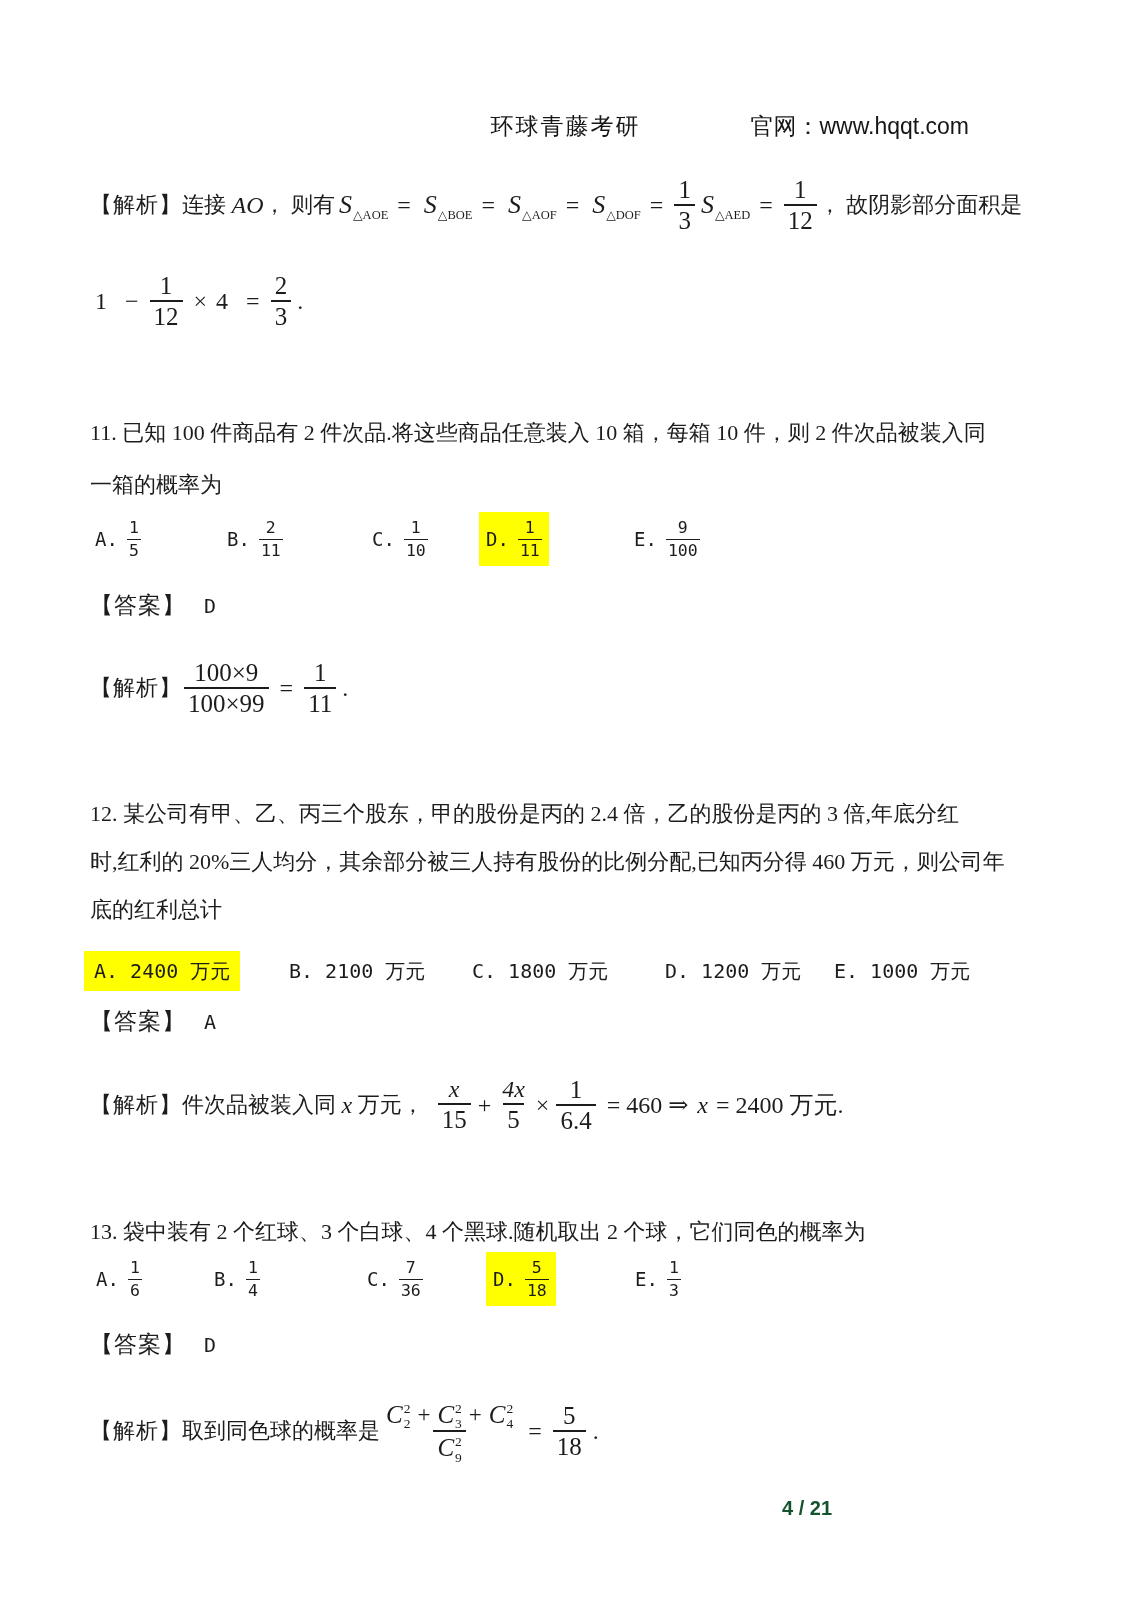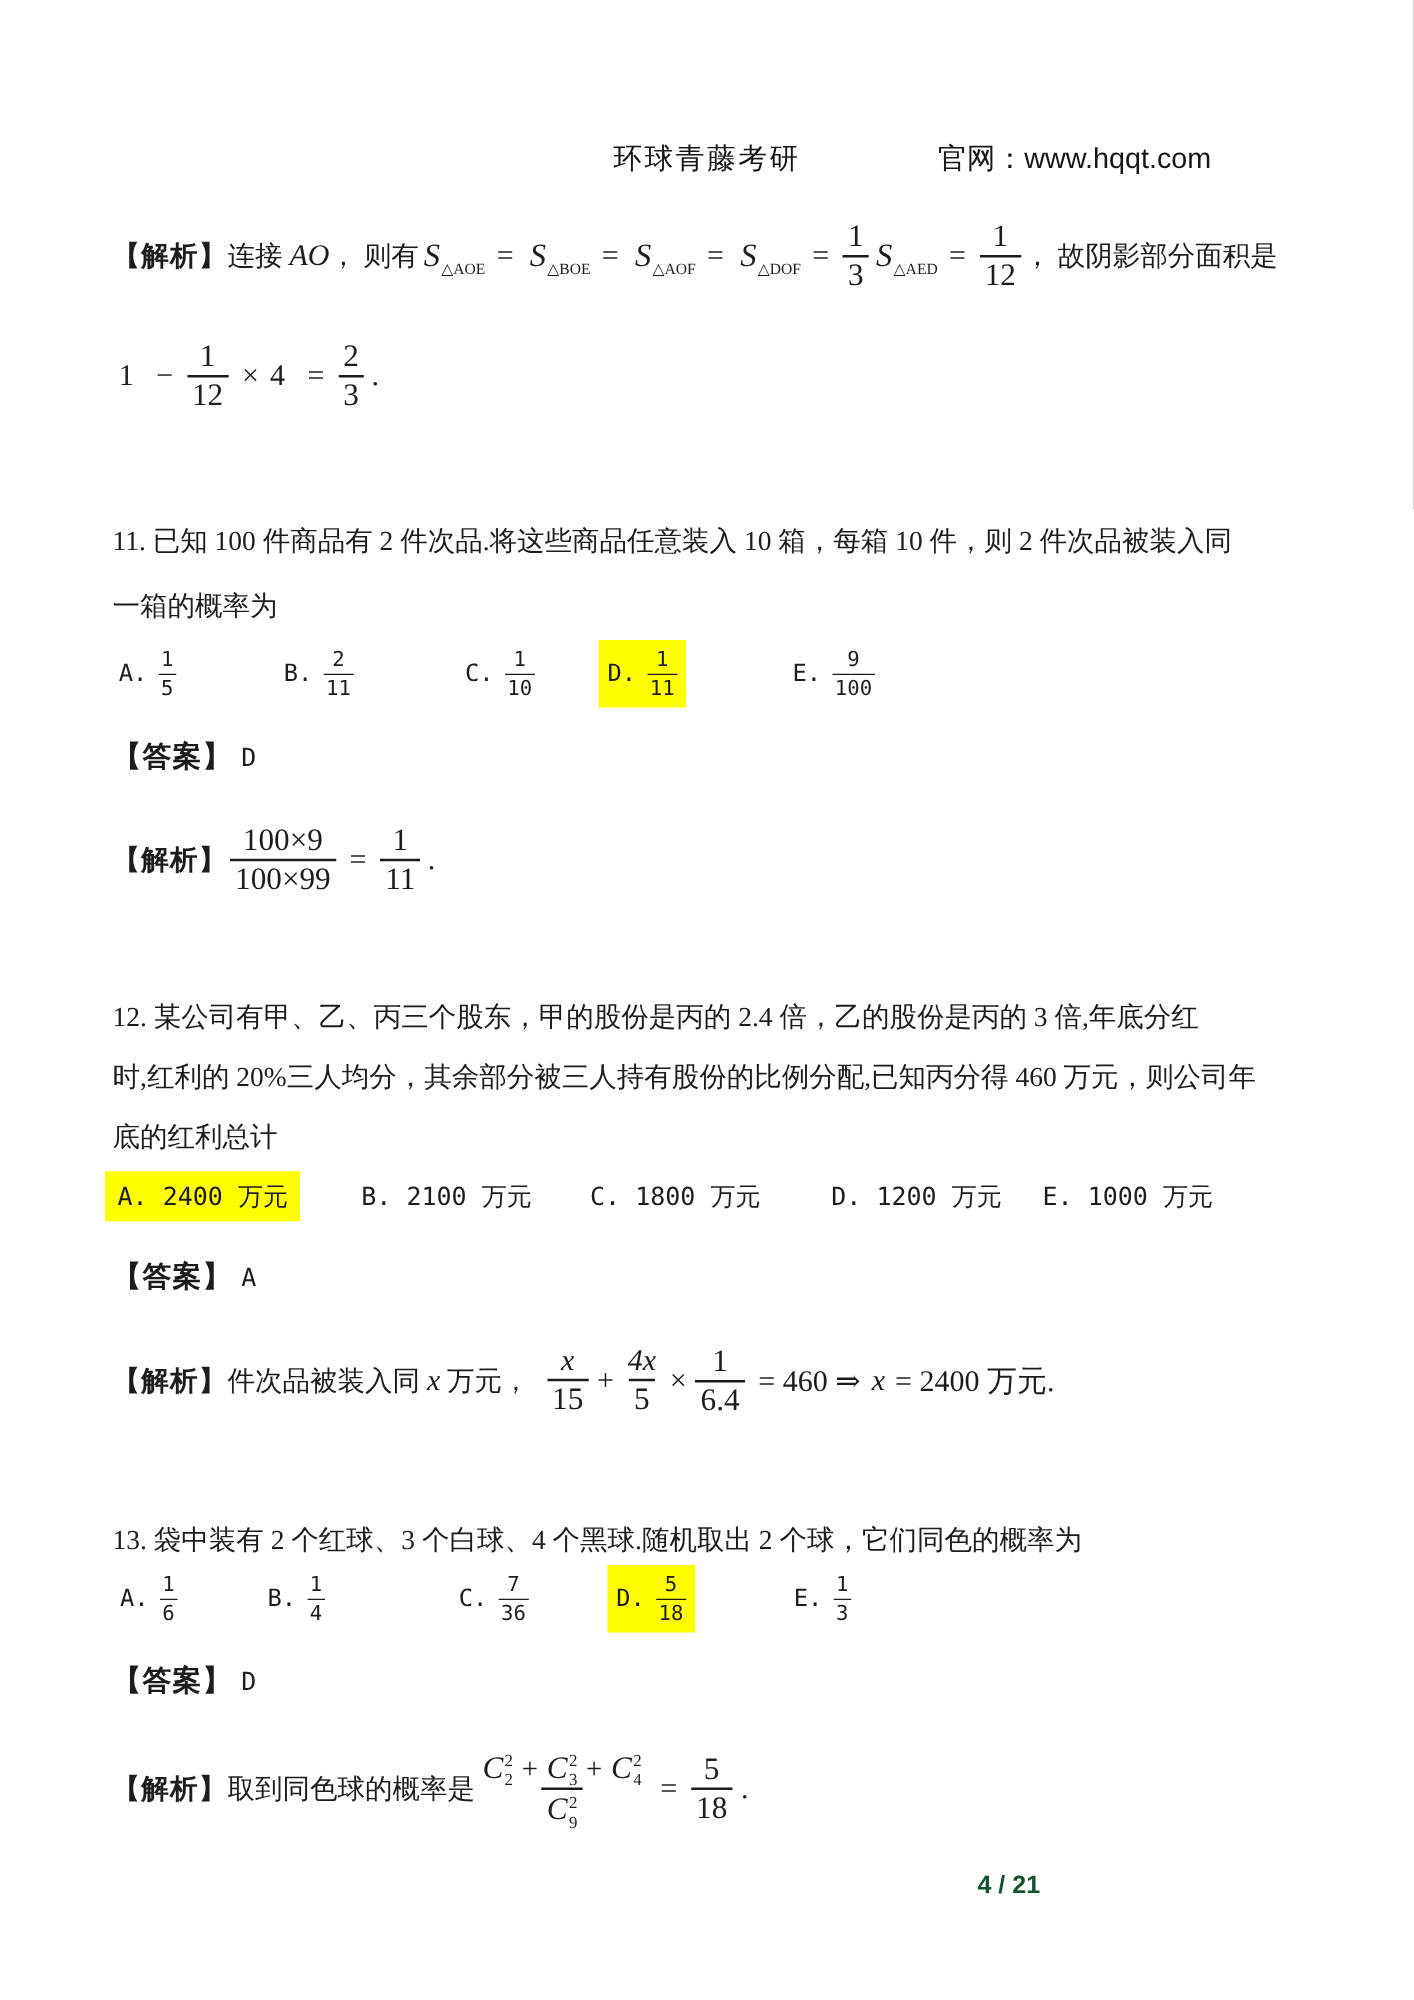--- a/index.html
+++ b/index.html
@@ -12,21 +12,21 @@
   .block { position:absolute; left:90px; width:953px; }
 
   
   .brand { position:absolute; top:111px; left:0; width:100%; text-align:center;
            font-family:"Liberation Sans","DejaVu Sans",sans-serif; font-size:23px; color:#161616; letter-spacing:2px; }
   .site  { position:absolute; top:111px; right:162px;
            font-family:"Liberation Sans","DejaVu Sans",sans-serif; font-size:23px; color:#161616; }
 
   
   .frow { display:flex; align-items:center; flex-wrap:nowrap; }
-  .lbl  { font-weight:bold; letter-spacing:1px; white-space:pre; }
+  .lbl  { font-weight:normal; letter-spacing:1px; white-space:pre; }
   .txt  { white-space:pre; }
   .mi   { font-style:italic; font-size:24px; white-space:pre; }
   .mop  { font-size:24px; margin:0 9px; white-space:pre; }
   .mvar { display:inline-flex; align-items:flex-end; margin-left:4px; }
   .mvar .base { font-style:italic; font-size:26px; line-height:1; }
   .msub { font-size:12.5px; transform:translateY(5px); margin-left:1px; white-space:pre; }
 
   .frac { display:inline-flex; flex-direction:column; align-items:center;
           font-size:25px; line-height:1.18; margin:0 2px; vertical-align:middle; }
   .frac .fn { padding:0 4px; display:inline-flex; align-items:center; }
@@ -37,26 +37,26 @@
   .opt { position:absolute; top:0; display:inline-flex; align-items:center; gap:9px; height:100%; }
   .olabel { font-family:"DejaVu Sans Mono","Liberation Mono",monospace; font-size:19px; }
   .ofrac { display:inline-flex; flex-direction:column; align-items:center;
            font-family:"DejaVu Sans Mono","Liberation Mono",monospace; font-size:16.5px; line-height:1.3; }
   .ofrac .fn2 { padding:0 2px; }
   .ofrac .fd2 { padding:0 2px; border-top:1.6px solid #1c1c1c; }
   .hl { background:#ffff00; display:inline-flex; align-items:center; gap:9px; padding:5px 7px; }
   .hl2 { background:#ffff00; padding:8px 10px; margin:-8px -10px; }
 
   
-  .topt { position:absolute; top:0; white-space:pre;
+  .topt { position:absolute; top:14px; white-space:pre;
           font-family:"DejaVu Sans Mono","Liberation Mono",monospace; font-size:20px; }
 
   .stem { line-height:52px; }
   .stem div { white-space:nowrap; }
-  .answer { display:flex; align-items:center; font-size:23px; }
+  .answer { display:flex; align-items:center; font-size:23px;gap:11px; }
   .ans { font-family:"DejaVu Sans Mono","Liberation Mono",monospace; font-size:20px; margin-left:7px; }
 
   
   .cterm { display:inline-flex; align-items:center; }
   .cterm .cbase { font-style:italic; font-size:25px; line-height:1; }
   .cstack { display:inline-flex; flex-direction:column; align-items:flex-start;
             font-size:13.5px; line-height:1.15; margin-left:1px; transform:translateY(2px); }
   .cplus { font-size:23px; margin:0 7px; }
 
   .footer { position:absolute; top:1497px; left:782px;

